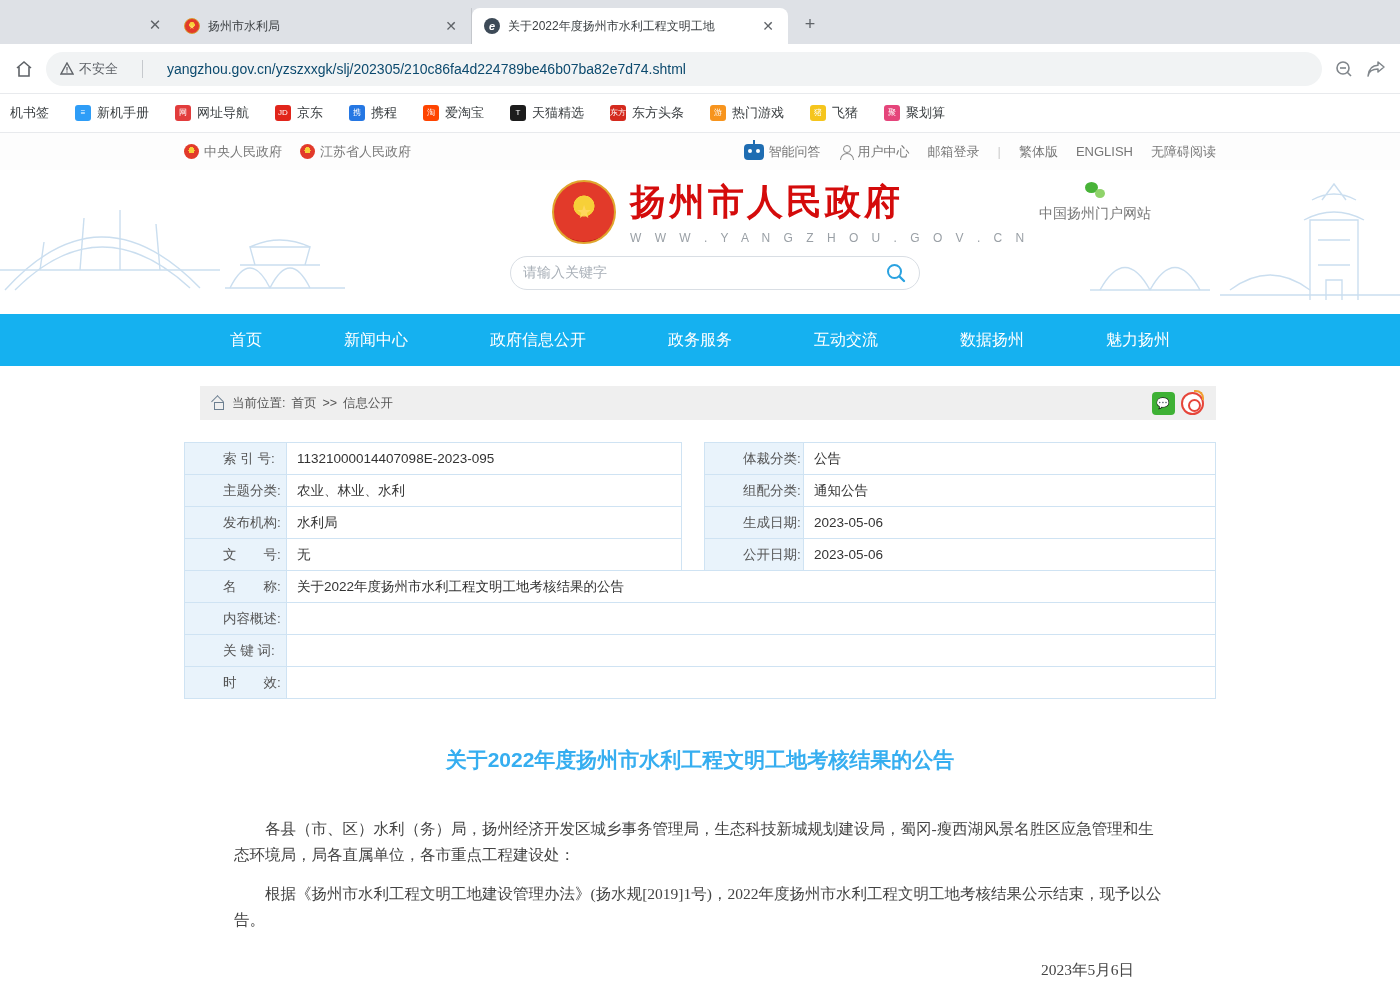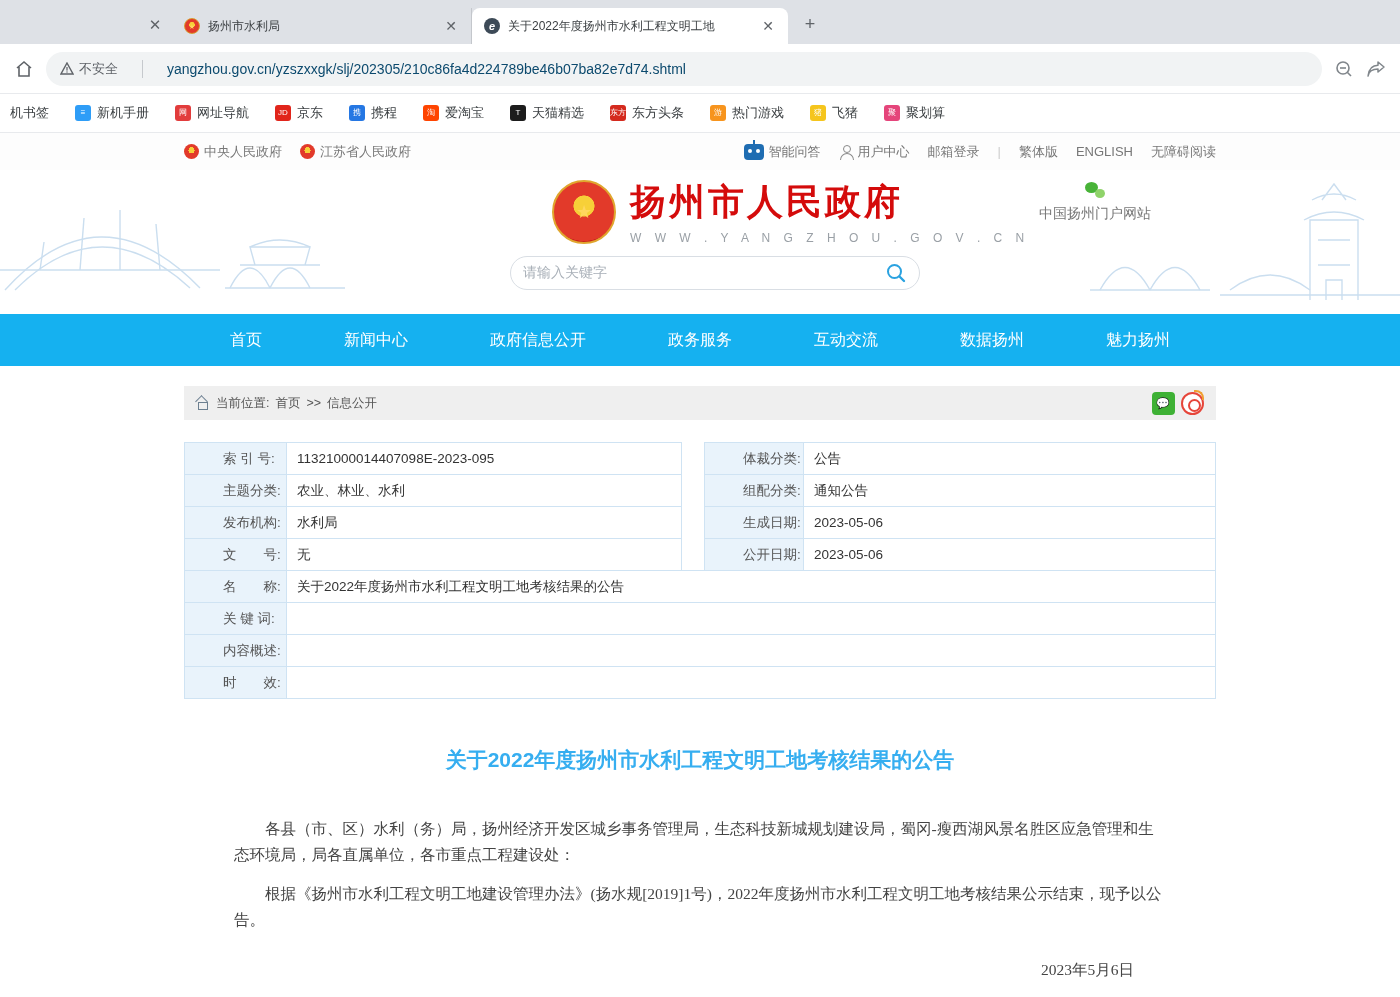--- a/index.html
+++ b/index.html
@@ -92,21 +92,21 @@
 
   
   .mainnav { height:52px; background:#15b1f0; }
   .mainnav .wrap { height:100%; display:flex; align-items:center; justify-content:space-between;
     padding:0 46px; }
   .nav-item { color:#fff; font-size:16px; white-space:nowrap; }
 
   
   .content { padding-top:20px; }
   .breadcrumb { height:34px; background:#efefef; display:flex; align-items:center; padding:0 12px;
-    font-size:12.5px; color:#555; gap:6px; }
+    font-size:12.5px; color:#555; gap:6px;margin-left:16px; }
   .bc-spacer { flex:1; }
   .home-icon { width:14px; height:12px; position:relative; display:inline-block; }
   .home-icon:before { content:""; position:absolute; left:2px; top:5px; width:8px; height:6px;
     border:1.5px solid #6c7f90; }
   .home-icon:after { content:""; position:absolute; left:1px; top:0; width:8px; height:8px;
     border-top:1.5px solid #6c7f90; border-left:1.5px solid #6c7f90; transform:rotate(45deg); }
   .share-wechat { width:23px; height:23px; background:#3eb135; border-radius:4px; display:flex;
     align-items:center; justify-content:center; color:#fff; font-size:11px; }
   .share-weibo { width:23px; height:23px; border-radius:50%; background:#fff; border:2px solid #e6453a;
     position:relative; }
@@ -365,25 +365,25 @@
       <div class="tcell value">无</div>
       <div class="tgap"></div>
       <div class="tcell label">公开日期:</div>
       <div class="tcell value">2023-05-06</div>
     </div>
     <div class="trow full">
       <div class="tcell label">名　　称:</div>
       <div class="tcell value">关于2022年度扬州市水利工程文明工地考核结果的公告</div>
     </div>
     <div class="trow full">
+      <div class="tcell label">内容概述:</div>
+      <div class="tcell value"></div>
+    </div>
+    <div class="trow full">
       <div class="tcell label">关 键 词:</div>
-      <div class="tcell value"></div>
-    </div>
-    <div class="trow full">
-      <div class="tcell label">内容概述:</div>
       <div class="tcell value"></div>
     </div>
     <div class="trow full">
       <div class="tcell label">时　　效:</div>
       <div class="tcell value"></div>
     </div>
   </div>
 
   <div class="article">
     <div class="article-title">关于2022年度扬州市水利工程文明工地考核结果的公告</div>

